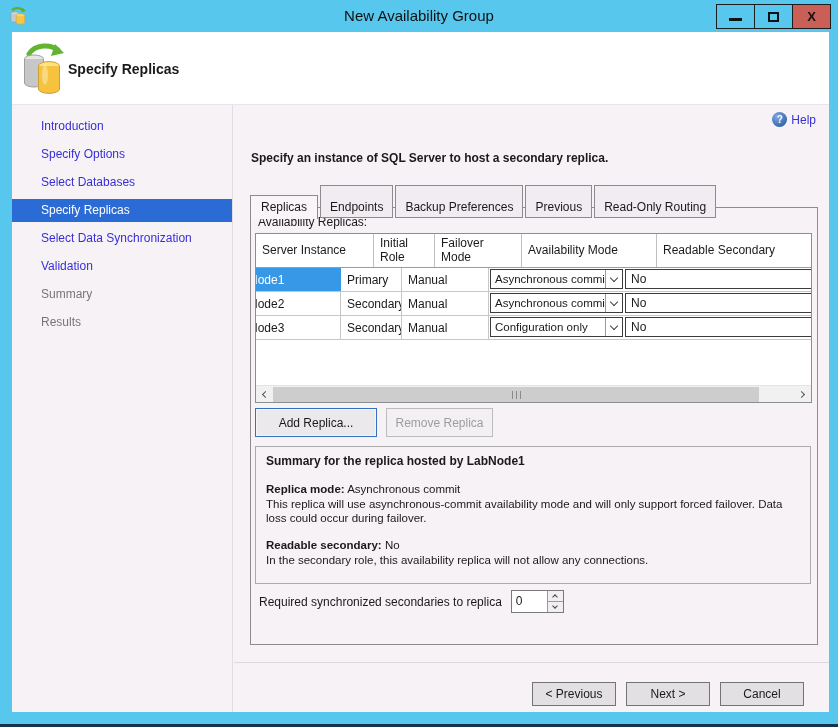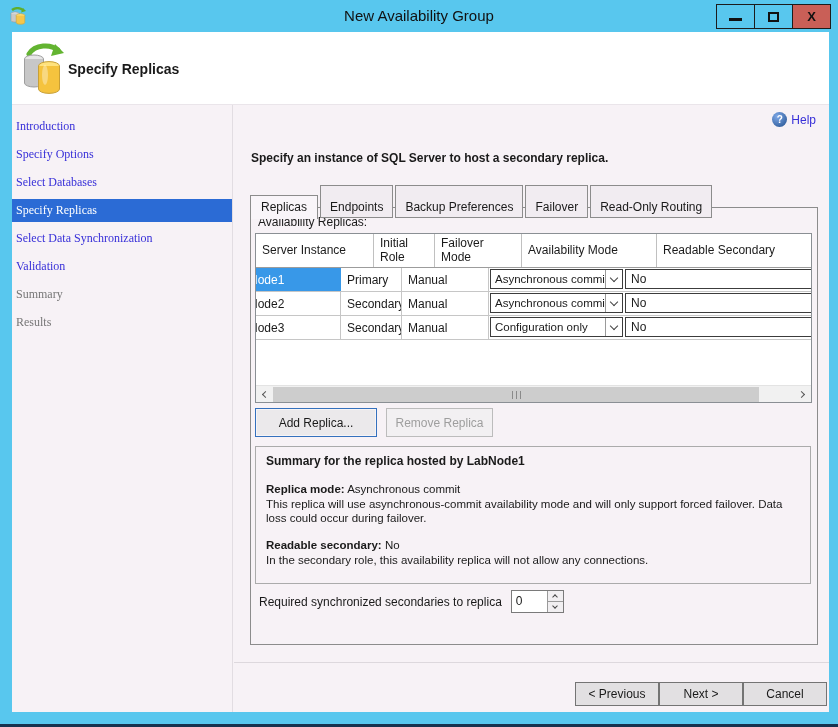--- a/index.html
+++ b/index.html
@@ -21,21 +21,21 @@
   .close-glyph { font-weight:bold; font-size:13px; color:#111; font-family:"Liberation Sans",sans-serif; }
 
   
   .client { position:absolute; left:12px; top:32px; right:9px; bottom:15px; background:#f7f2f6; overflow:hidden; }
 
   .hdr { position:absolute; left:0; top:0; right:0; height:73px; background:#fff; border-bottom:1px solid #eae5ea; }
   .hdr-icon { position:absolute; left:9px; top:9px; }
   .hdr-title { position:absolute; left:56px; top:29px; font-size:14px; font-weight:bold; }
 
   .sidebar { position:absolute; left:0; top:73px; width:221px; bottom:0; background:#f7f2f6; border-right:1px solid #e2dde2; padding-top:10px; }
-  .nav-item { height:23px; line-height:23px; margin-bottom:5px; padding-left:4px; color:#372fd8; font-size:12px; cursor:default; white-space:nowrap;font-family:Liberation Serif, serif; }
+  .nav-item { height:23px; line-height:23px; margin-bottom:5px; padding-left:29px; color:#372fd8; font-size:12px; cursor:default; white-space:nowrap; }
   .nav-item.selected { background:#2b6bd5; color:#fff; }
   .nav-item.disabled { color:#767676; }
 
   .content { position:absolute; left:222px; top:73px; right:0; bottom:0; }
 
   .help { position:absolute; top:7px; right:13px; display:flex; align-items:center; color:#372fd8; }
   .help-icon { width:15px; height:15px; border-radius:50%; background:radial-gradient(circle at 35% 30%, #7fa9e8, #1f4e8c); color:#fff; font-size:10px; font-weight:bold; display:flex; align-items:center; justify-content:center; margin-right:4px; }
 
   .instruction { position:absolute; left:17px; top:46px; font-weight:bold; font-size:12px; }
 
@@ -83,21 +83,21 @@
   .quorum-label { font-size:12px; }
   .spinbox { margin-left:9px; width:53px; height:23px; border:1px solid #7a7a7a; background:#fff; display:flex; }
   .spin-value { flex:1; padding:3px 0 0 4px; font-size:12px; }
   .spin-btns { width:16px; border-left:1px solid #9a9a9a; display:flex; flex-direction:column; }
   .spin-btn { flex:1; background:#f1eff1; display:flex; align-items:center; justify-content:center; }
   .spin-btn + .spin-btn { border-top:1px solid #9a9a9a; }
   .chev-up-s { width:4px; height:4px; border-left:1.2px solid #444; border-top:1.2px solid #444; transform:rotate(45deg); margin-top:2px; }
   .chev-dn-s { width:4px; height:4px; border-right:1.2px solid #444; border-bottom:1.2px solid #444; transform:rotate(45deg); margin-bottom:2px; }
 
   .footer-sep { position:absolute; left:0; right:0; top:557px; border-top:1px solid #ddd8dd; }
-  .footer { position:absolute; right:2px; bottom:6px; display:flex; }
+  .footer { position:absolute; right:25px; bottom:6px; display:flex; gap:10px; }
   .dlg-btn { width:84px; height:24px; background:#e2e0e2; border:1px solid #747474; font-size:12px; display:flex; align-items:center; justify-content:center; }
 </style>
 </head>
 <body>
 
 <div class="window">
 
   <div class="titlebar">
     <svg class="app-icon" viewBox="0 0 18 18">
       <path d="M3 3 C6 0.5 11 0.5 14 3" fill="none" stroke="#5fae2c" stroke-width="2.4"></path>
@@ -153,21 +153,21 @@
         <span class="help-icon">?</span>
         <span>Help</span>
       </div>
 
       <div class="instruction">Specify an instance of SQL Server to host a secondary replica.</div>
 
       <div class="tabstrip">
         <div class="tab active">Replicas</div>
         <div class="tab">Endpoints</div>
         <div class="tab">Backup Preferences</div>
-        <div class="tab">Failover</div>
+        <div class="tab">Previous</div>
         <div class="tab">Read-Only Routing</div>
       </div>
 
       <div class="tabpanel">
 
         <div class="replicas-label">Availability Replicas:</div>
 
         <div class="grid">
           <div class="grid-row g-head">
             <div class="gc c1">Server Instance</div>

